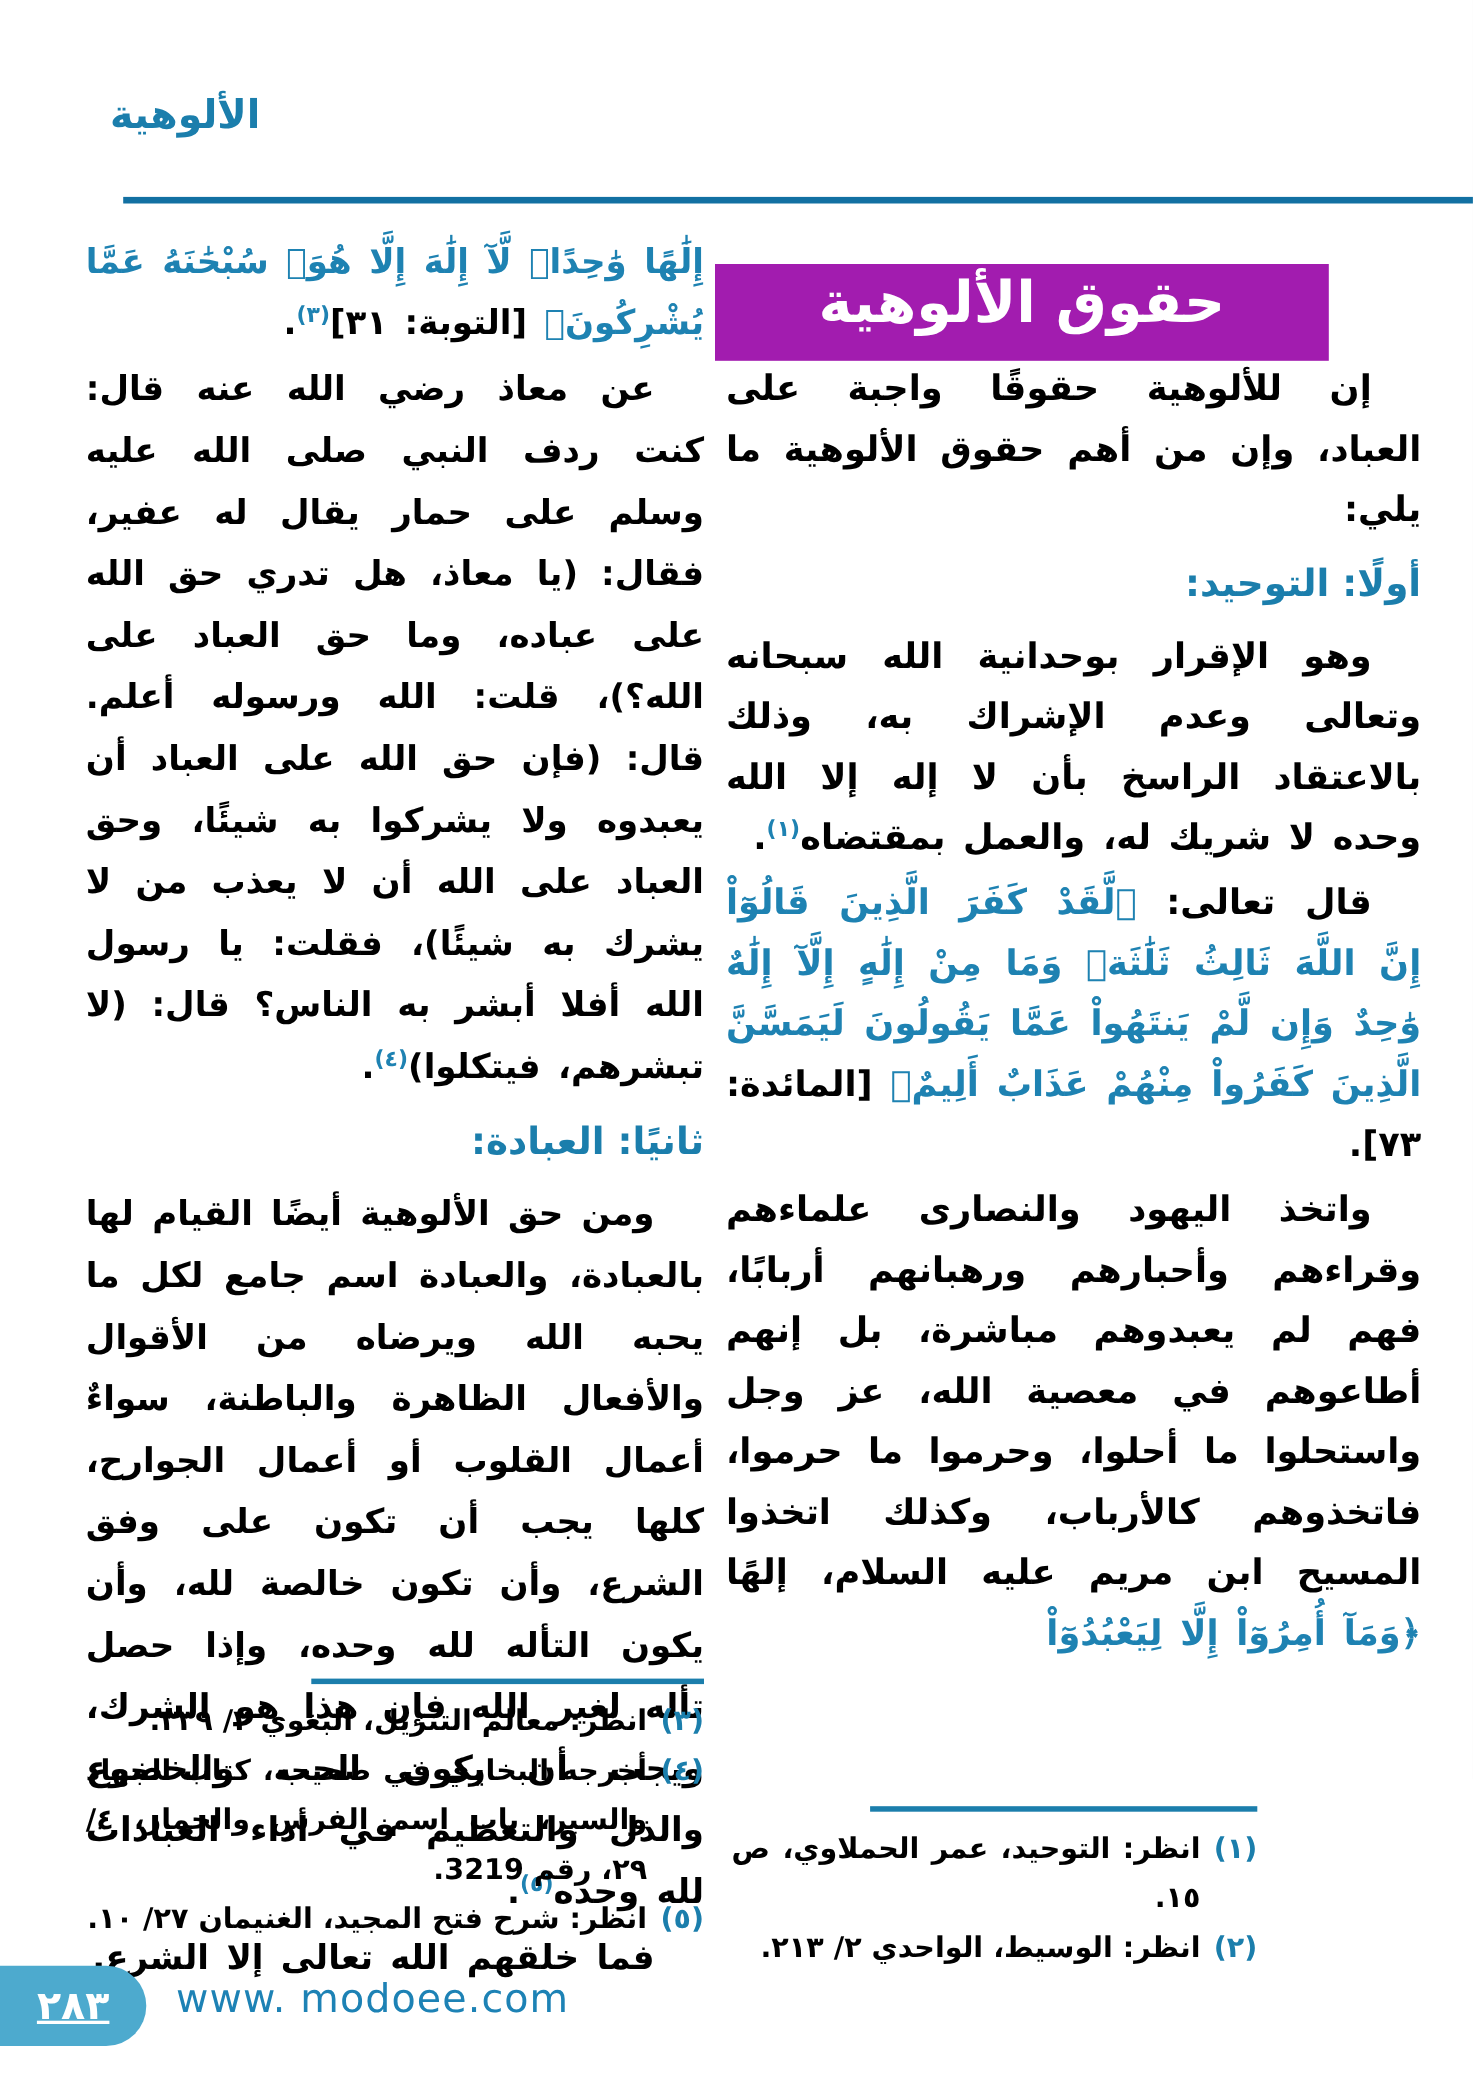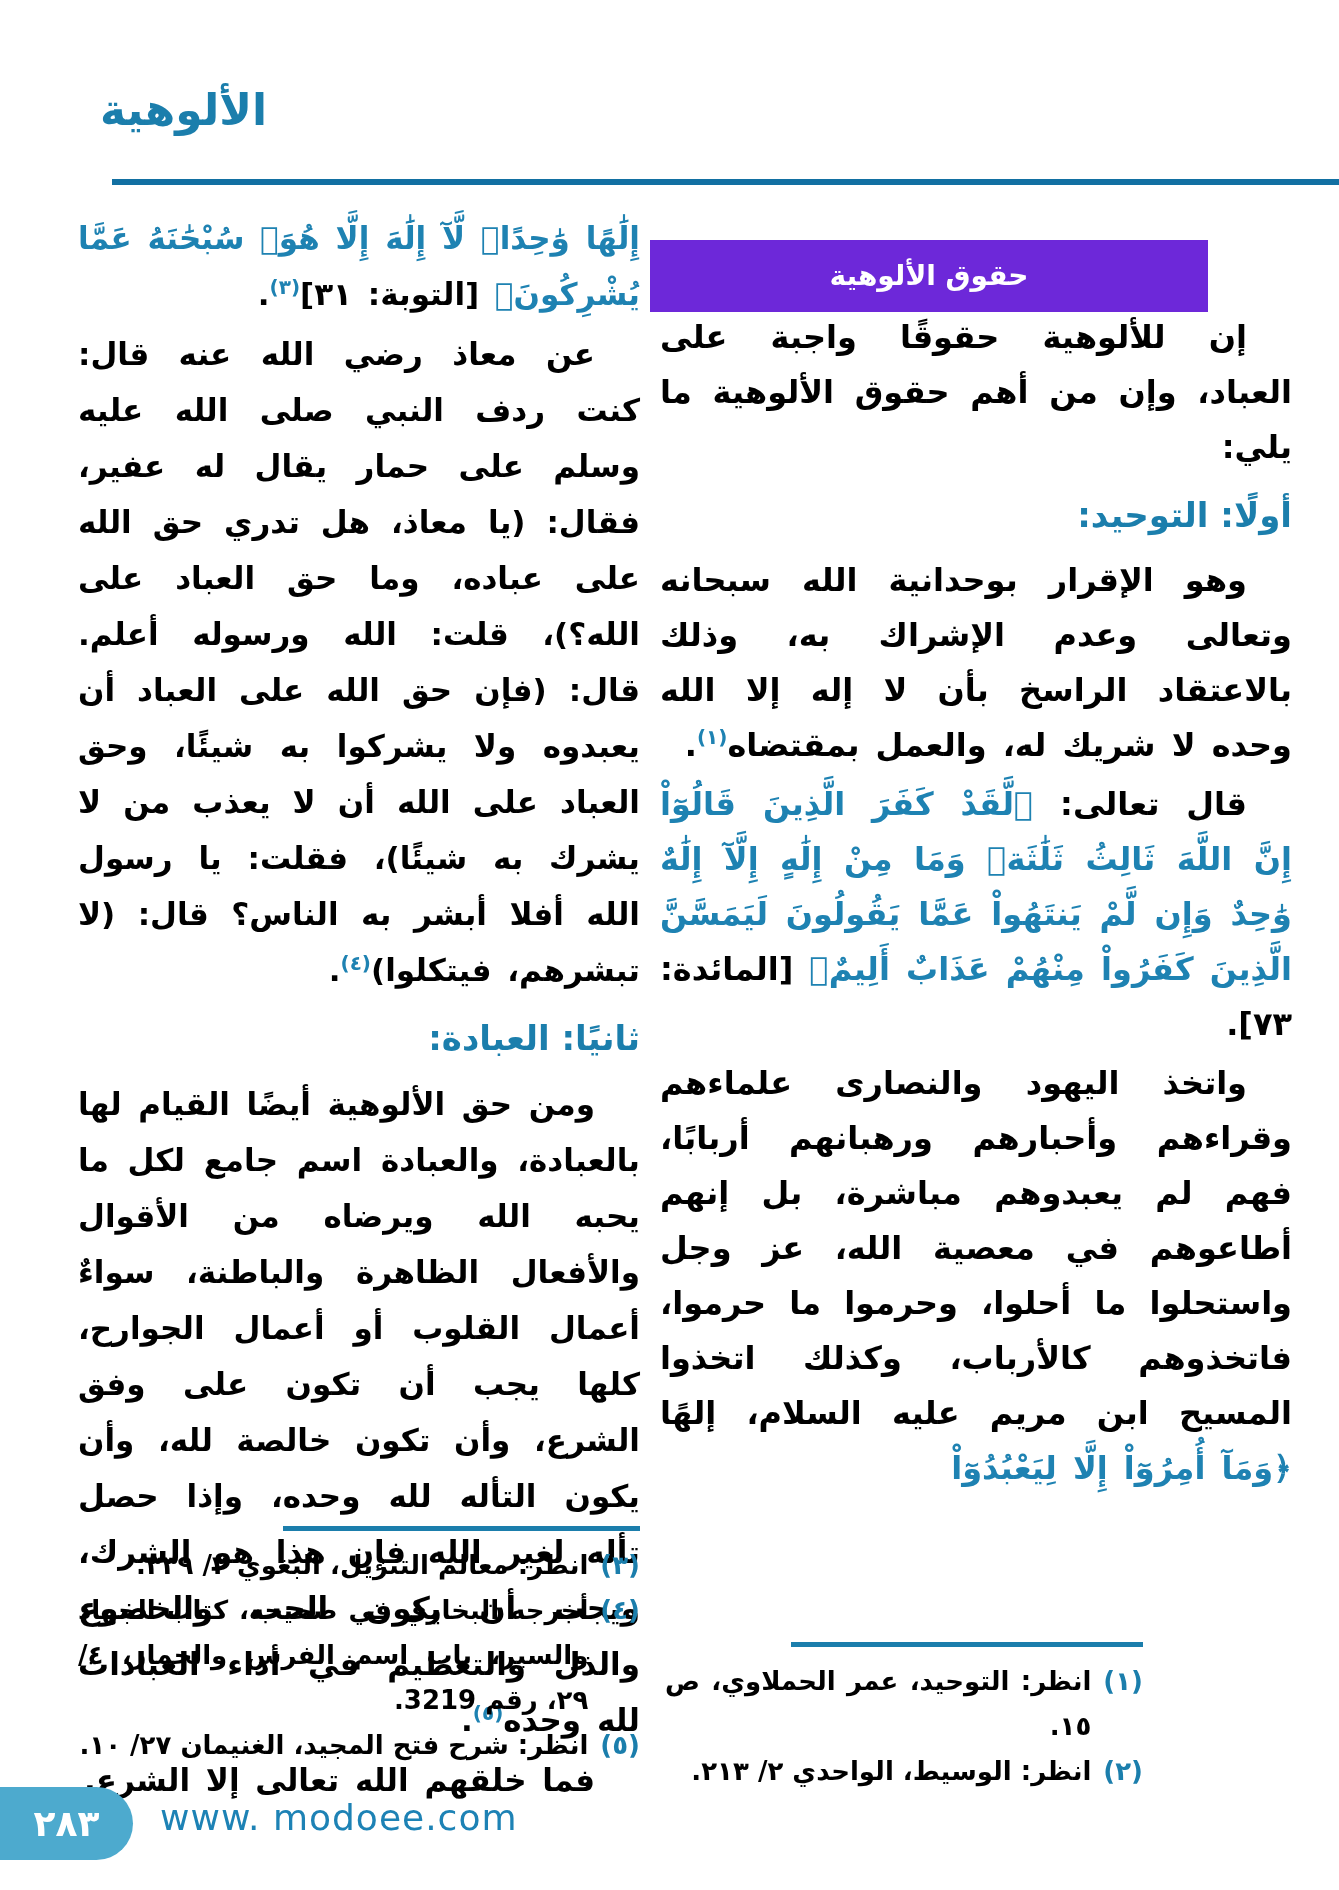--- a/index.html
+++ b/index.html
@@ -3,42 +3,42 @@
 <meta charset="utf-8">
 <style>
   html,body{margin:0;padding:0;background:#e8e8e8;}
   .page{
     position:relative;width:1339px;height:1890px;background:#ffffff;
     font-family:"DejaVu Sans", sans-serif;direction:rtl;overflow:hidden;margin:0 auto;
   }
   
   .header-title{
     position:absolute;left:100px;top:84px;
-    color:#1b7eac;font-size:44px;font-weight:bold;
+    color:#1b7eac;font-size:36px;font-weight:bold;
   }
   .header-rule{
     position:absolute;left:112px;right:0;top:179px;height:6px;background:#1270a2;
   }
   
   .col{position:absolute;text-align:justify;}
   .col-right{right:47px;top:240px;width:632px;}
   .col-left{left:78px;top:210px;width:562px;}
 
   .col p{
     margin:0 0 4px 0;font-size:32px;font-weight:bold;color:#000;
     line-height:55px;text-indent:45px;word-spacing:5px;
   }
   .col-left p{font-size:31px;line-height:56px;}
   .noindent{text-indent:0 !important;}
 
   .section-box{
-    background:#6d28d9;color:#ffffff;text-align:center;
-    width:558px;height:72px;line-height:72px;
+    background:#a21caf;color:#ffffff;text-align:center;
+    width:558px;height:88px;line-height:72px;
     margin:0 84px -2px -10px;
-    font-size:28px;font-weight:bold;text-indent:0;
+    font-size:52px;font-weight:bold;text-indent:0;
   }
   .blue-heading{
     color:#1b7eac;font-size:34px;font-weight:bold;line-height:60px;
     margin:10px 0 8px 0;text-indent:0;
   }
   .quran{color:#1e82b2;}
   sup.ref{
     color:#1e82b2;font-size:20px;font-weight:bold;vertical-align:super;line-height:0;
   }
   
@@ -49,21 +49,21 @@
   .fn-left .fn-sep{width:357px;}
   .fn-right .fn-sep{width:352px;}
   .fn-item{display:flex;gap:12px;font-size:26px;font-weight:bold;line-height:45px;color:#000;}
   .fn-marker{color:#1b7eac;white-space:nowrap;flex:0 0 auto;}
   .fn-text{flex:1 1 auto;text-align:justify;}
   
   .page-pill{
     position:absolute;left:0;top:1787px;width:133px;height:73px;
     background:#4daace;border-radius:0 40px 40px 0;
     display:flex;align-items:center;justify-content:center;
-    color:#ffffff;font-size:36px;font-weight:bold;
+    color:#ffffff;font-size:36px;font-weight:bold;text-decoration:underline;
   }
   .site-url{
     position:absolute;left:160px;top:1797px;direction:ltr;
     color:#1d82b5;font-size:36px;font-weight:normal;letter-spacing:1px;
   }
 </style>
 </head>
 <body>
 
 <div class="page">

